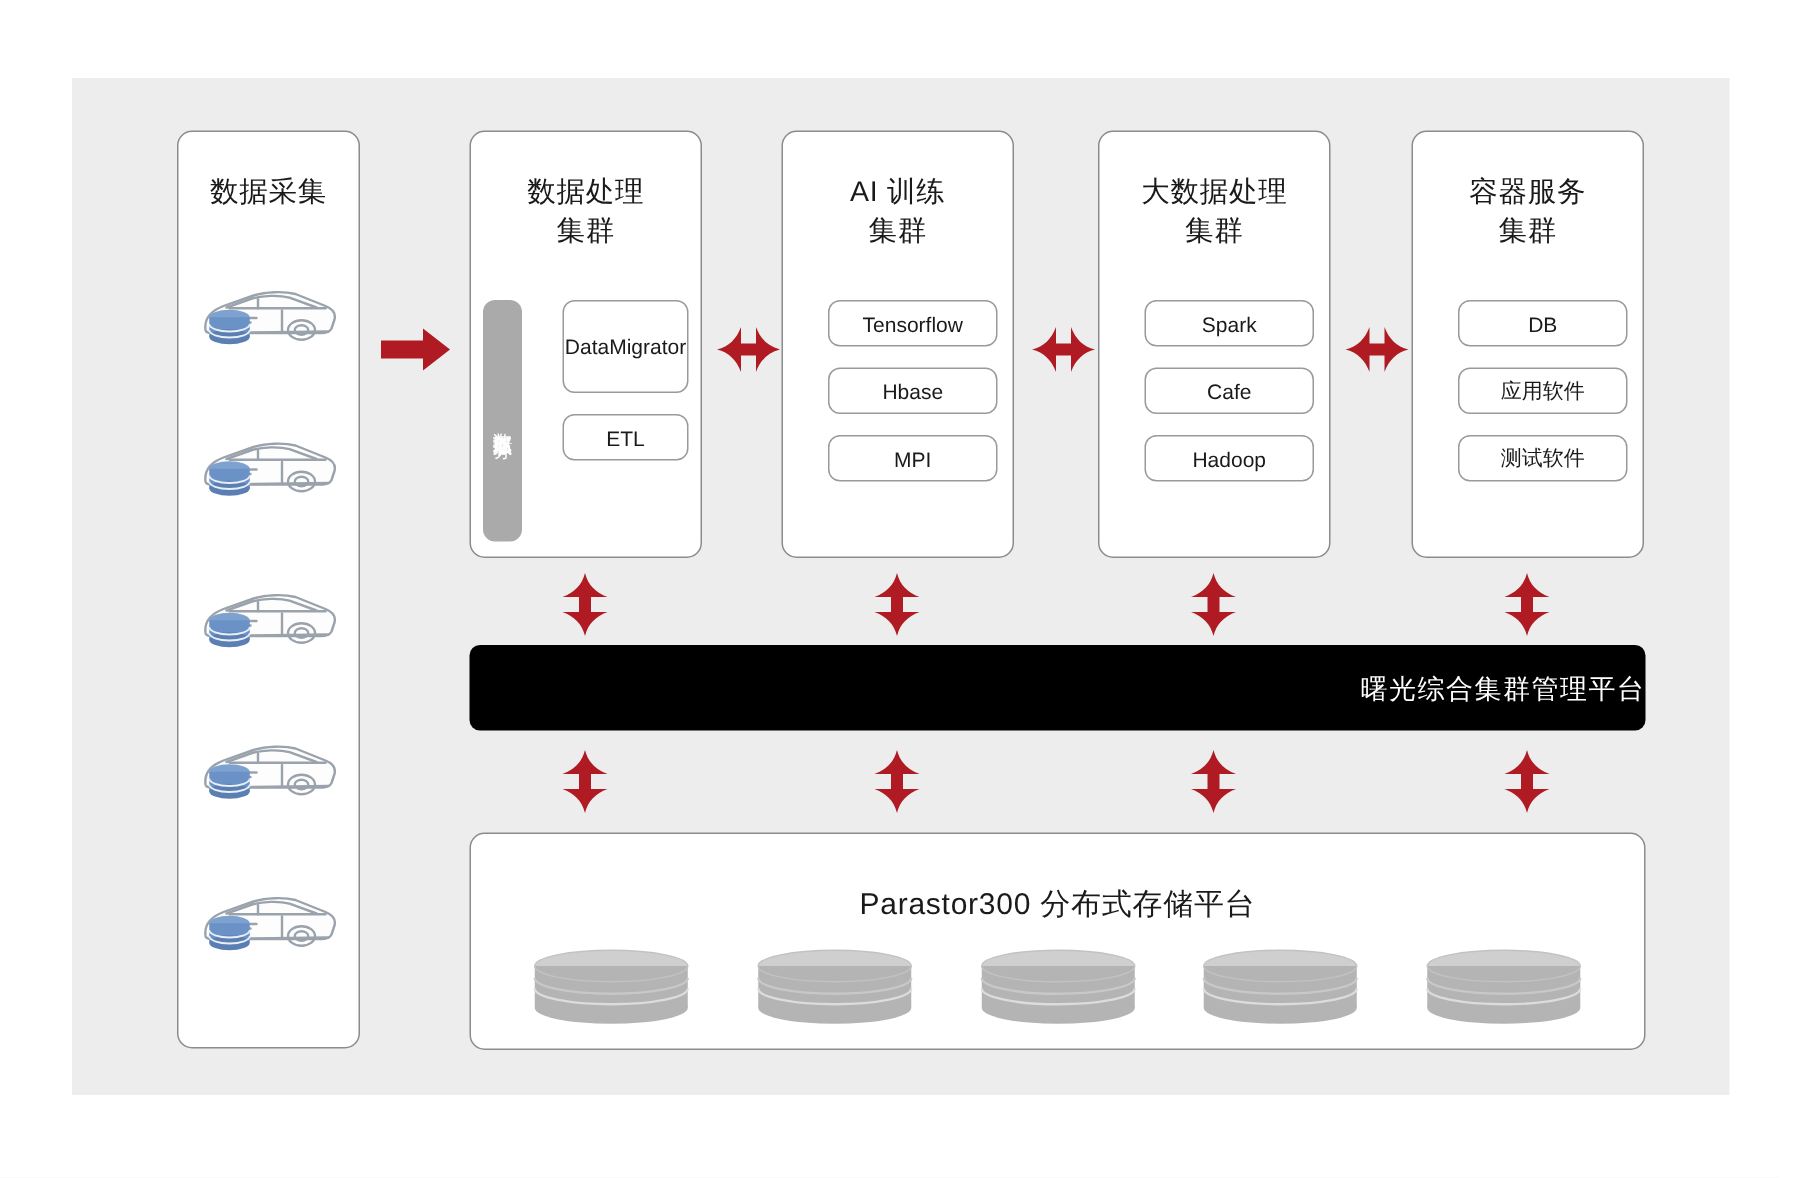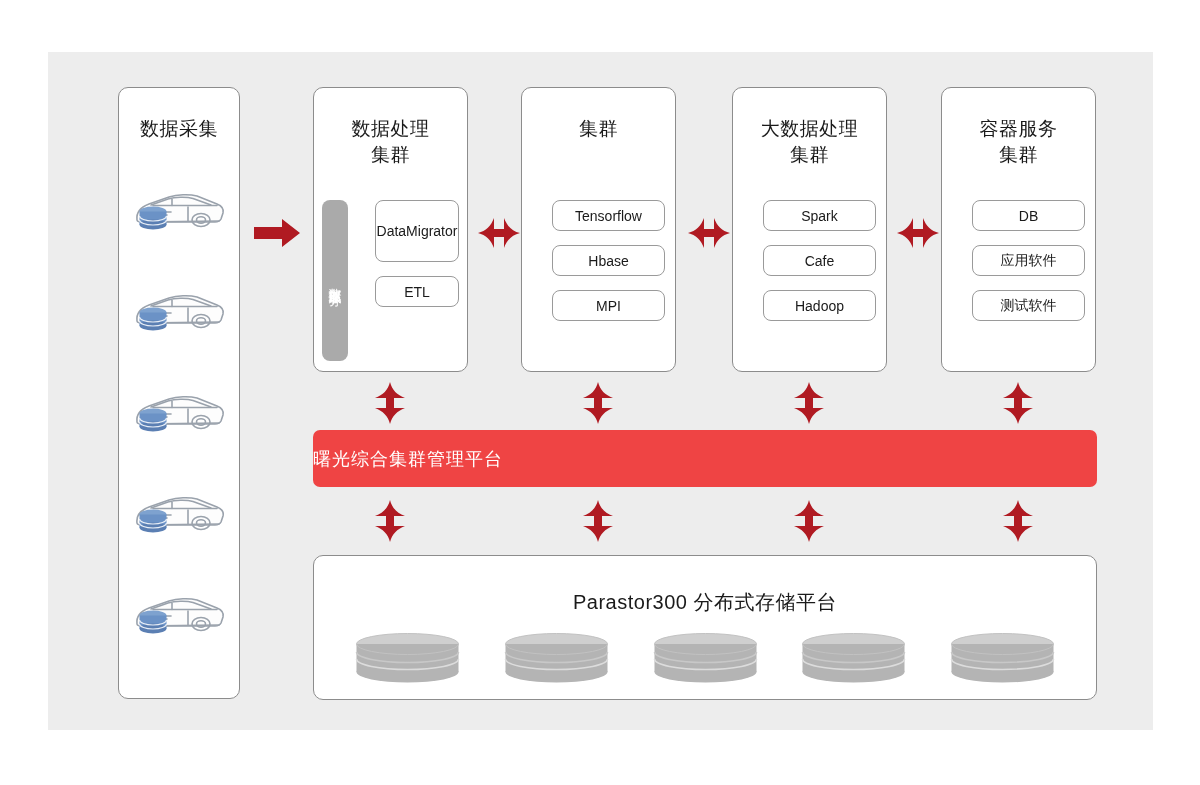--- a/index.html
+++ b/index.html
@@ -145,25 +145,25 @@
     height: 62px;
   }
 
   
   #mgmt-bar {
     position: absolute;
     left: 313px;
     top: 430px;
     width: 784px;
     height: 57px;
-    background: #ef4444;
+    background: #000000;
     border-radius: 7px;
     display: flex;
     align-items: center;
-    justify-content: flex-start;
+    justify-content: flex-end;
     color: #ffffff;
     font-size: 18px;
     letter-spacing: 1px;
     box-sizing: border-box;
   }
 
   
   #storage-box {
     left: 313px;
     top: 555px;
@@ -384,20 +384,21 @@
   </div>
 
   <div class="arrow h-arrow" id="h-arrow-0">
     <svg viewBox="0 0 44 34" width="44" height="34" xmlns="http://www.w3.org/2000/svg">
       <path d="M1 17 C9 15 14 10 17 2 L17 13 L27 13 L27 2 C30 10 35 15 43 17 C35 19 30 24 27 32 L27 21 L17 21 L17 32 C14 24 9 19 1 17 Z" fill="#b01a22"></path>
     </svg>
   </div>
 
   <div class="card cluster" id="cluster-1">
     <div class="col-title">
+      <div>AI 训练</div>
       <div>集群</div>
     </div>
     <div class="cluster-body">
       <div class="chip">Tensorflow</div>
       <div class="chip">Hbase</div>
       <div class="chip">MPI</div>
     </div>
   </div>
 
   <div class="arrow h-arrow" id="h-arrow-1">

